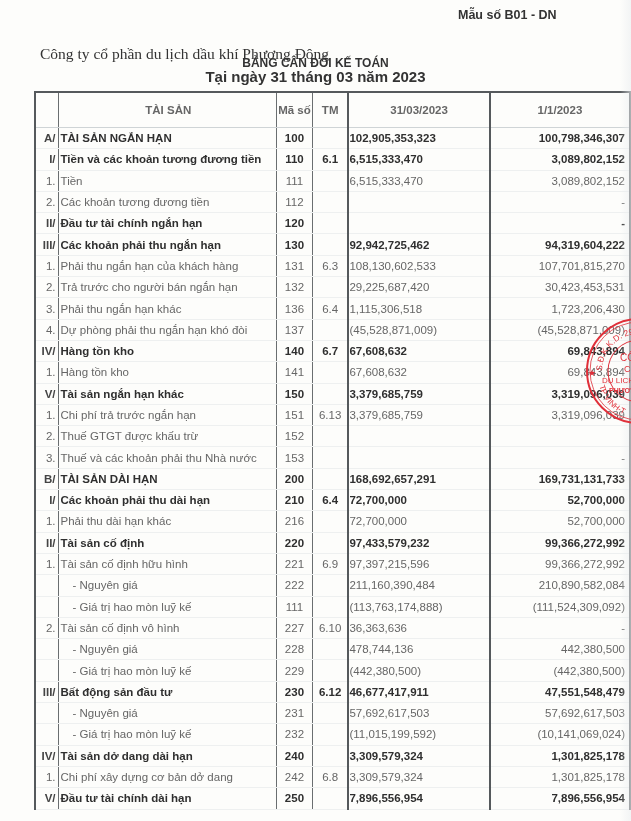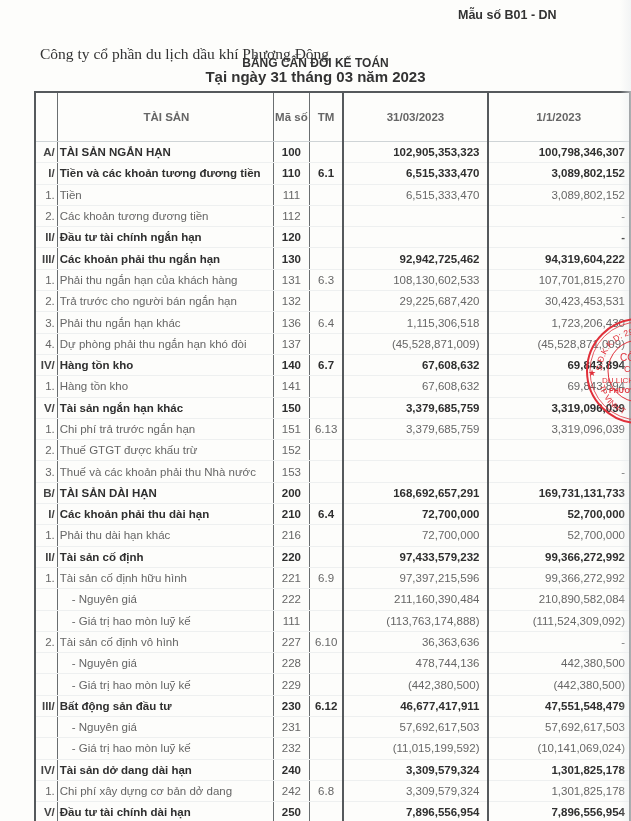--- a/index.html
+++ b/index.html
@@ -15,25 +15,25 @@
   .title .line2 { font-size:15px; }
 
   .tbl { position:absolute; left:34px; top:91px; border-collapse:collapse; table-layout:fixed; }
   .tbl td, .tbl th { padding:0; height:20.3px; font-size:11.5px; white-space:nowrap; overflow:hidden; }
   .tbl th { font-weight:bold; font-size:11.5px; height:18px; border-bottom:1px solid #cfd4d6; }
   .tbl tr td { border-bottom:1px solid #eef0f0; }
   .c-no { width:22px; text-align:right; padding-right:2px !important; border-left:2px solid #55595c; color:#666; }
   .c-name { width:210px; text-align:left; padding-left:2px !important; border-left:1.5px solid #6a6e70; color:#666; }
   .c-code { width:36px; text-align:center; border-left:1.5px solid #6a6e70; color:#666; }
   .c-tm { width:40px; text-align:center; border-left:1.5px solid #6a6e70; color:#666; }
-  .c-v1 { width:141px; text-align:right; padding-right:7px !important; border-left:2px solid #55595c; color:#666; }
+  .c-v1 { width:141px; padding-right:7px !important; border-left:2px solid #55595c; color:#666; }
   .c-v2 { width:141px; text-align:right; padding-right:4px !important; border-left:2px solid #55595c; border-right:2px solid #55595c; color:#666; }
   .tbl thead tr { border-top:2px solid #55595c;margin-top:24px; }
   .tbl th.c-name { text-align:center; }
-  .tbl th.c-v1, .tbl th.c-v2 { text-align:center; padding:15px !important; }
+  .tbl th.c-v1, .tbl th.c-v2 { text-align:center; padding:8px !important; }
   tr.bold td { font-weight:bold; color:#2f2f2f; }
   tr.bold td.c-no { color:#444; }
   td.sub { padding-left:14px !important; }
 
   .stamp { position:absolute; left:584px; top:316px; width:110px; height:110px; }
   .scan-edge { position:absolute; left:620px; top:0; width:11px; height:821px; background:linear-gradient(90deg, rgba(255,255,255,0), rgba(235,238,240,0.6)); }
 </style>
 </head>
 <body>
 

